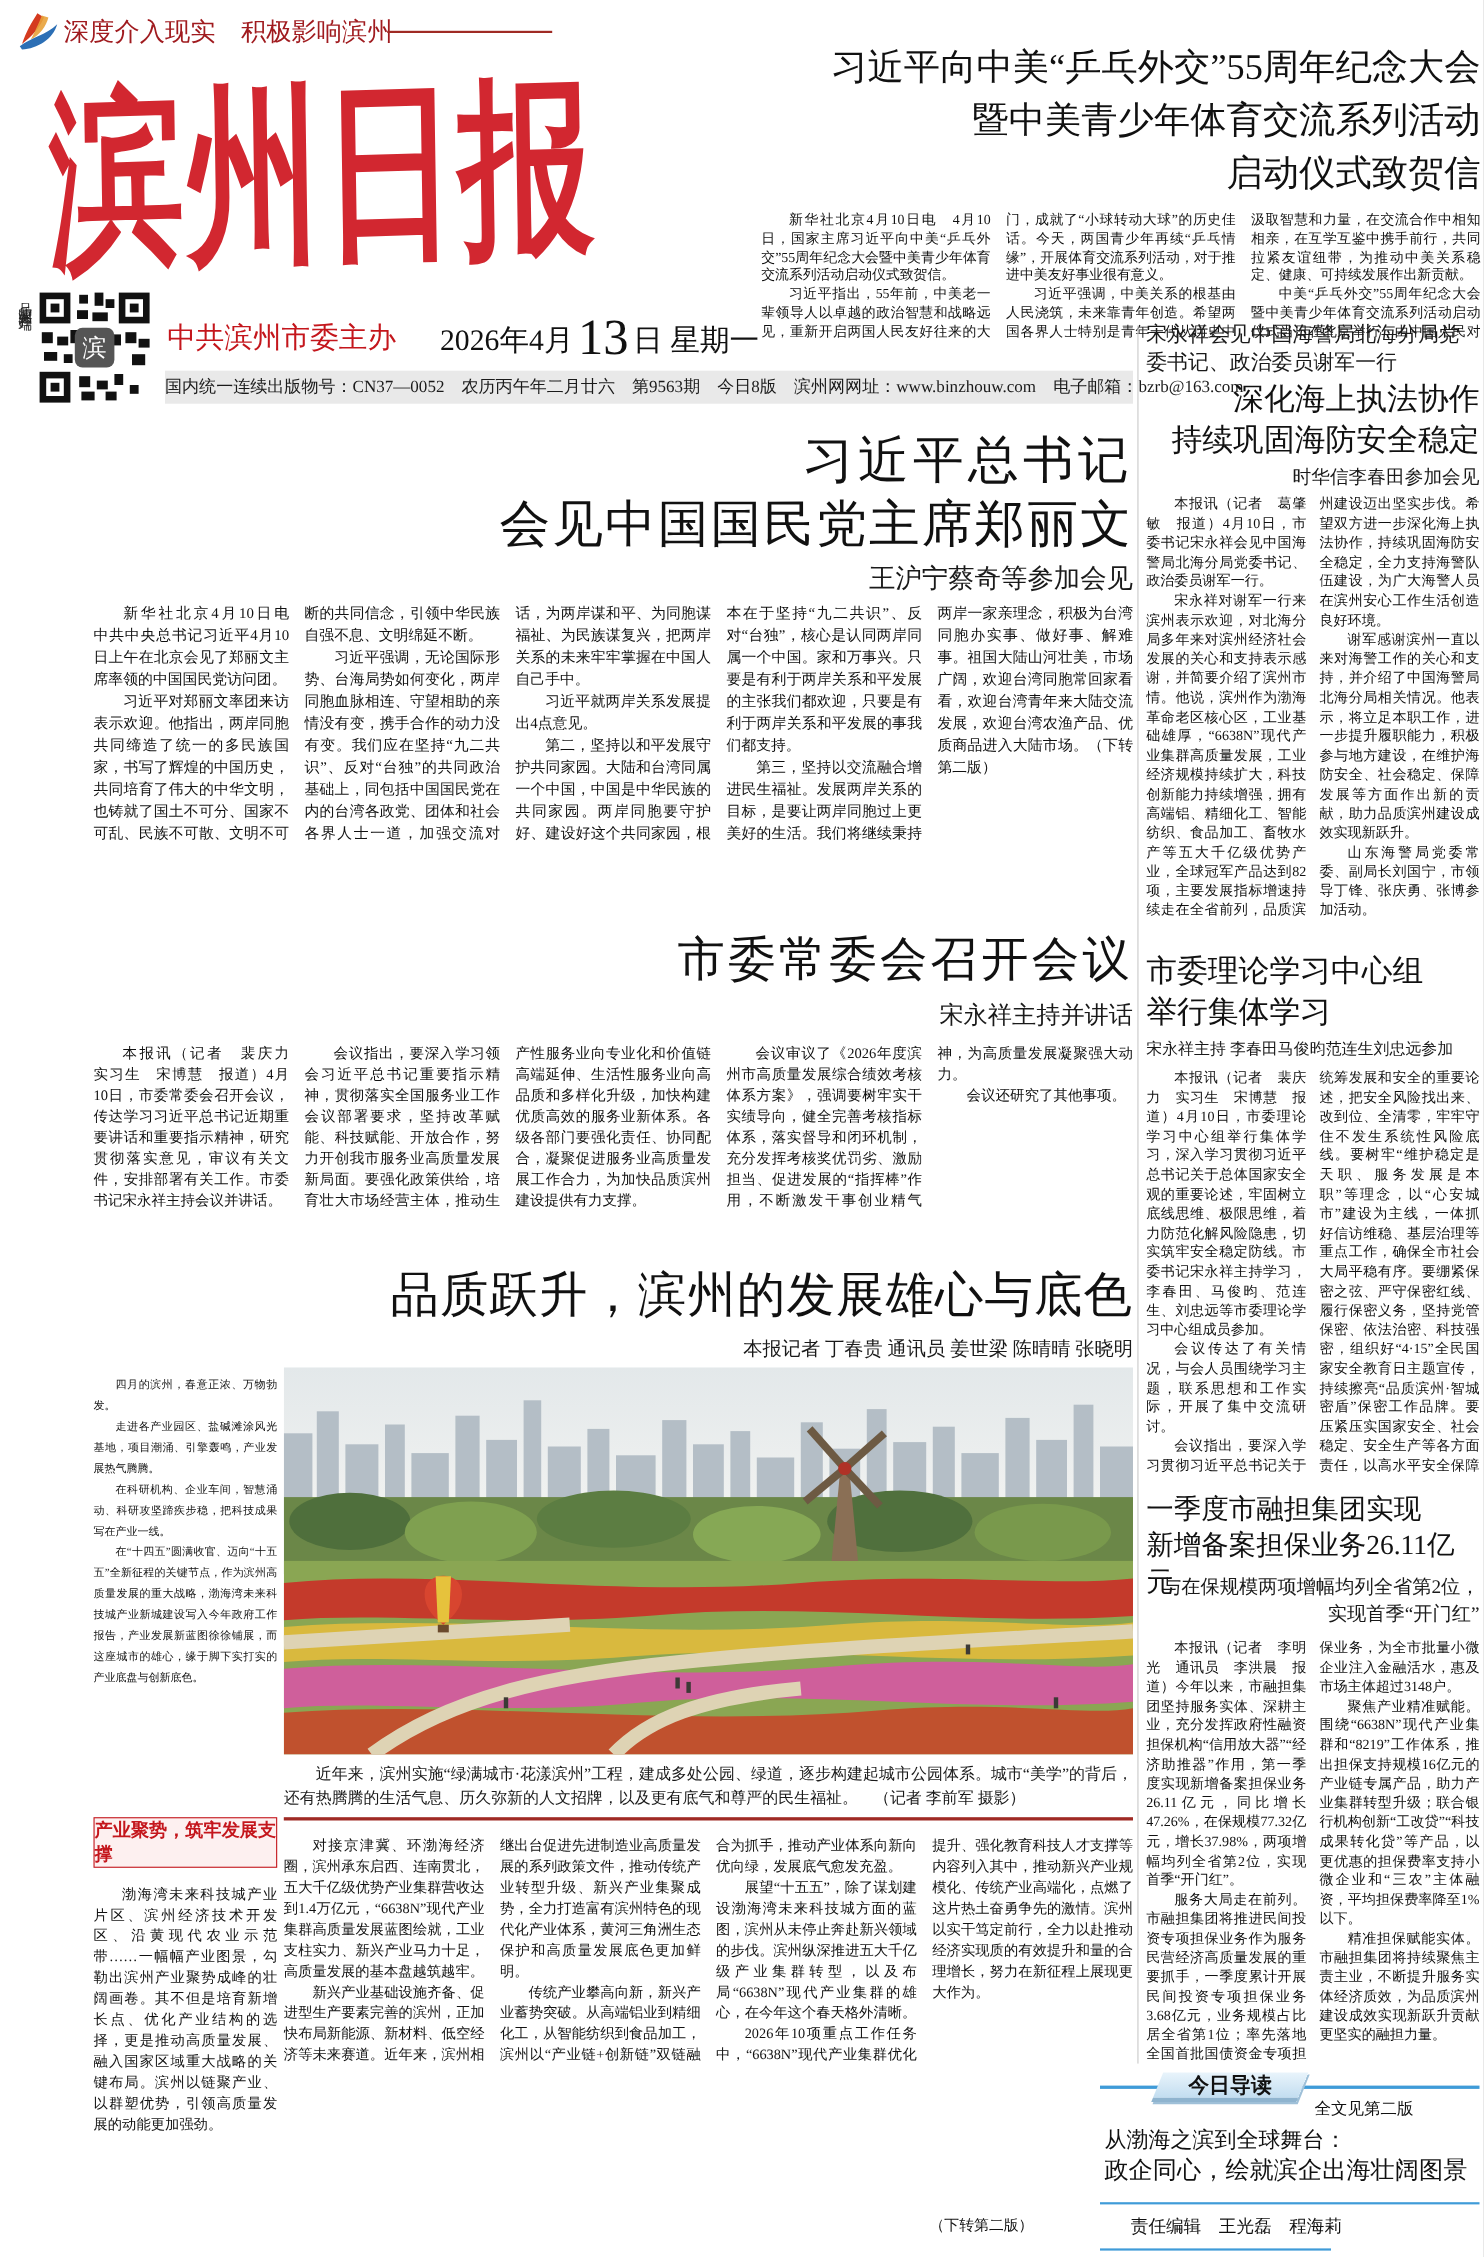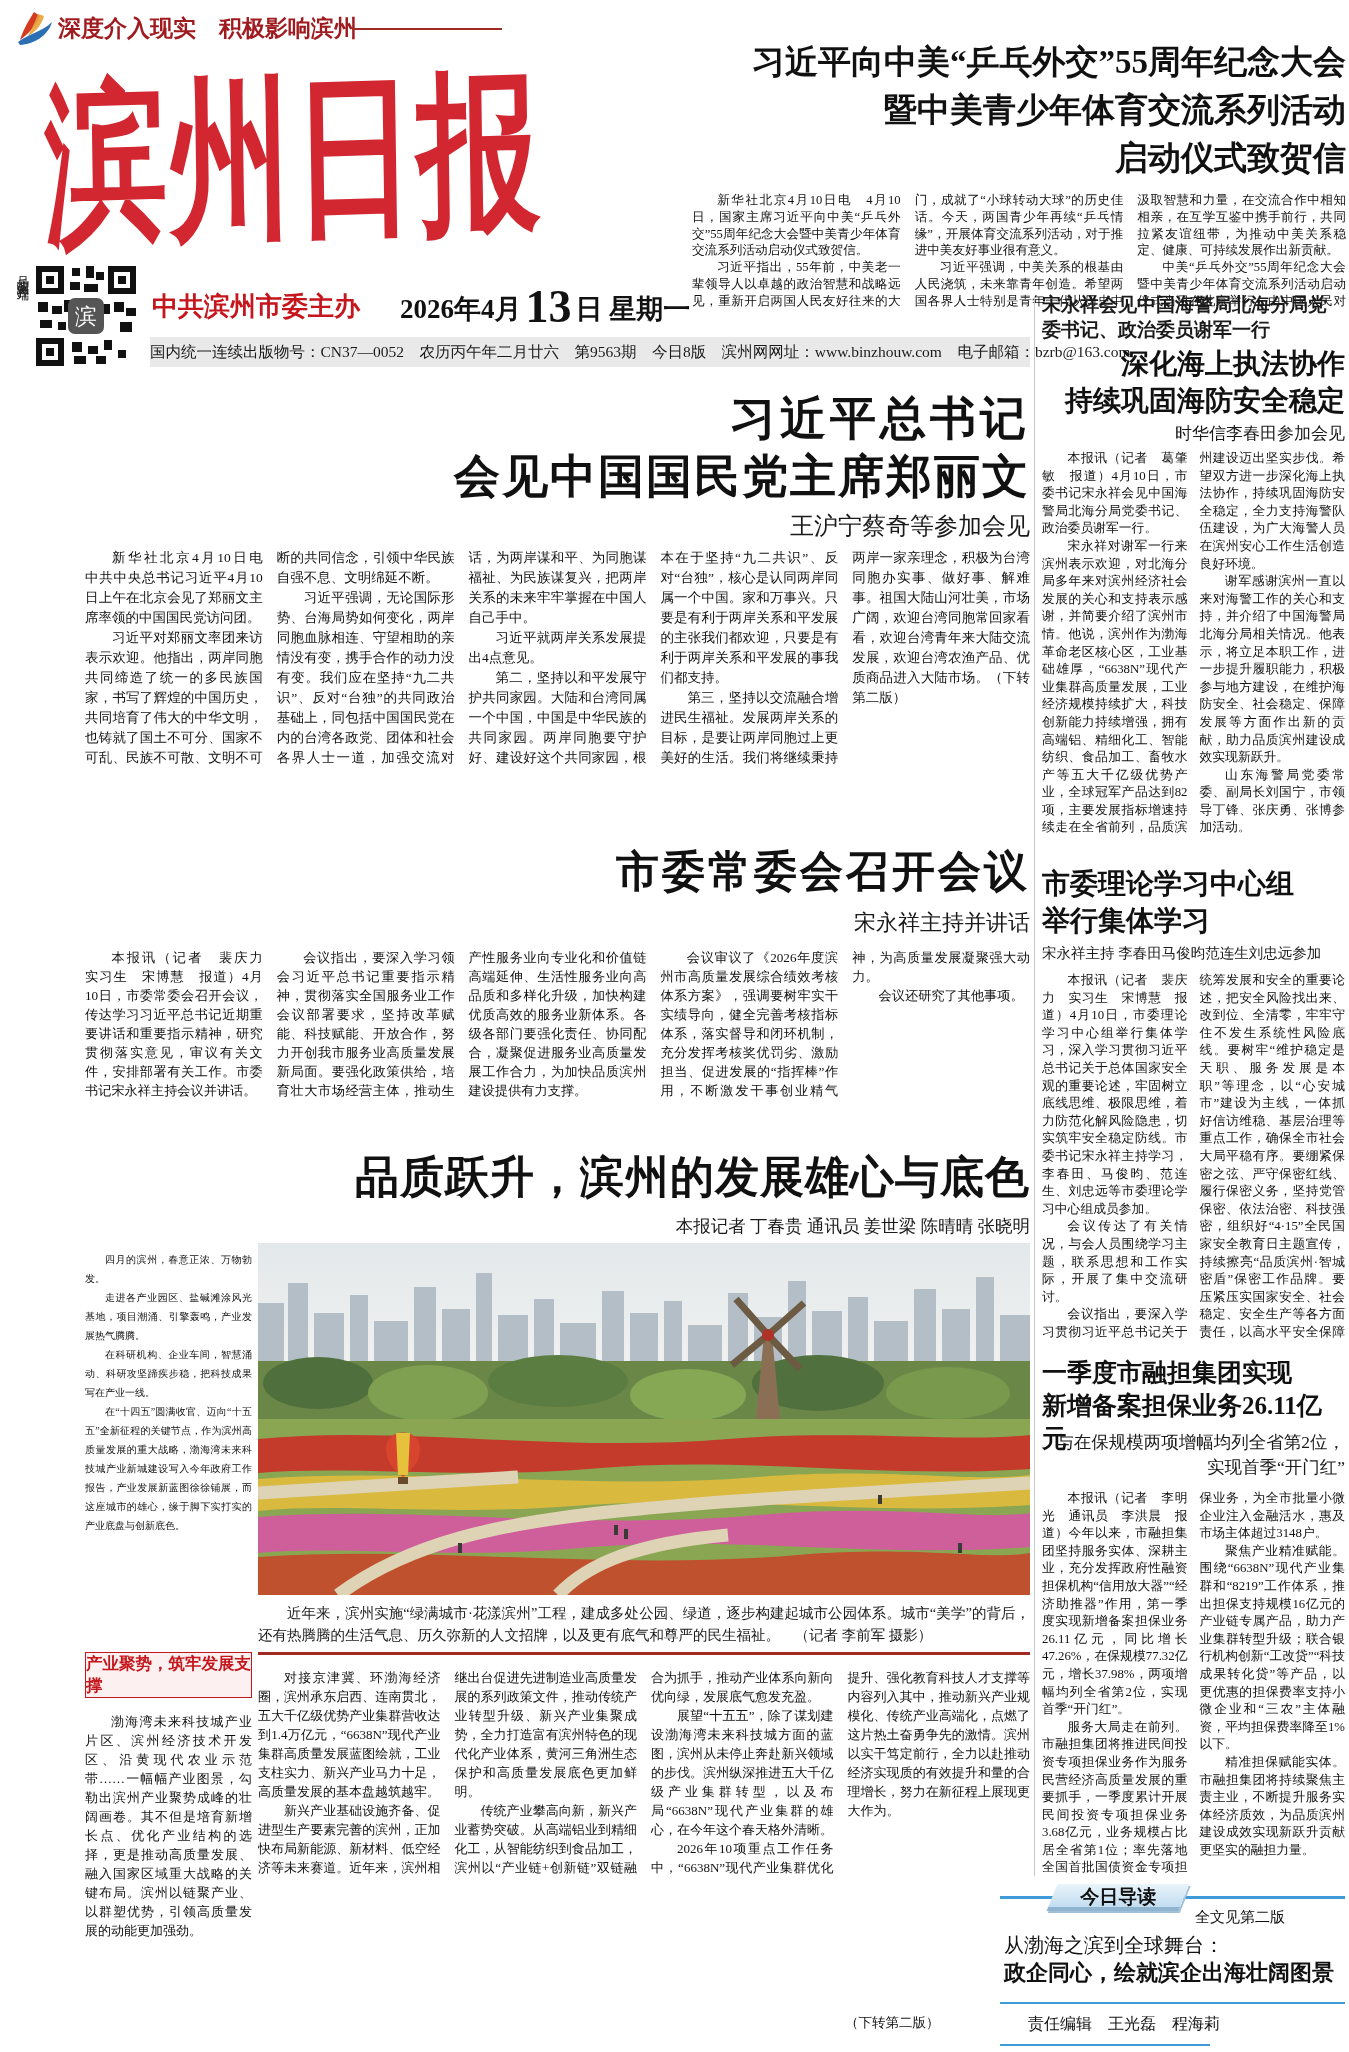--- a/index.html
+++ b/index.html
@@ -1,26 +1,26 @@
 <!DOCTYPE html>
 <html><head>
 <meta charset="utf-8">
 <style>
   *{margin:0;padding:0;box-sizing:border-box}
   html,body{background:#888}
   #page{position:relative;width:1349px;height:2052px;margin:0 auto;background:#ffffff;
         font-family:"Liberation Serif",serif;color:#111;overflow:hidden}
   .abs{position:absolute}
   .ctr{text-align:right}
-  .bold{font-weight:bold}
+  .bold{font-weight:normal}
   .cols{overflow:hidden;text-align:justify;column-gap:14px;column-fill:balance}
   .cols p{text-indent:2em;margin:0}
   .body-sm{font-size:13.5px;line-height:19.5px}
   .body-xs{font-size:12.8px;line-height:17.6px}
-  .rail-h{font-weight:bold;line-height:1.32;font-family:"Liberation Serif",serif}
+  .rail-h{font-weight:normal;line-height:1.32;font-family:"Liberation Serif",serif}
   .redline{background:#9f2a24}
   .blueline{background:#3f9bd8}
   .kicker{font-size:19px;line-height:25px;color:#1a1a1a}
   .subhead{font-weight:normal;color:#1a1a1a}
   .masthead{font-size:122px;font-weight:bold;color:#d22730;letter-spacing:2px;
             transform:scaleY(1.42) rotate(-1.2deg);transform-origin:left top;white-space:nowrap}
   .infobar{background:#e9e9e9;font-size:15.5px;line-height:30px;color:#1a1a1a;text-align:center;white-space:nowrap}
   .badge{background:linear-gradient(180deg,#e9f4fb,#c2ddf0);transform:skewX(-22deg);
          border-bottom:4px solid #8fb4cf;box-shadow:2px 2px 0 #9fc0d8}
   .badge span{display:block;transform:skewX(22deg);font-size:19px;font-weight:bold;line-height:26px;text-align:center}

